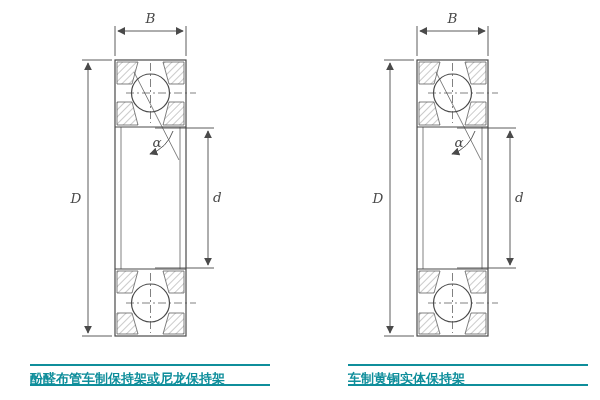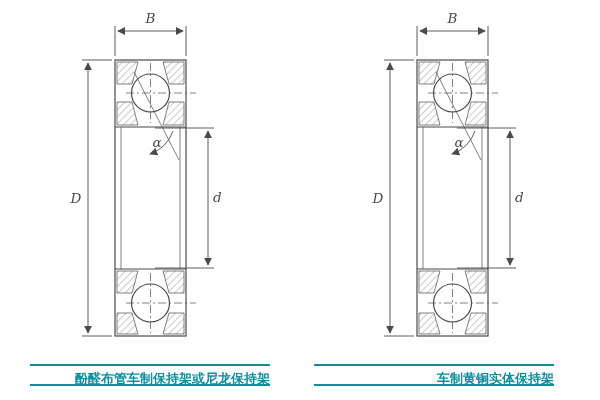--- a/index.html
+++ b/index.html
@@ -19,24 +19,24 @@
     fill:var(--line);
     font-family:"DejaVu Serif", serif;
     font-style:italic;
     font-size:13.5px;
   }
   .caption {
     position:absolute; top:364px; height:22px; box-sizing:border-box;
     border-top:2px solid var(--accent);
     border-bottom:2px solid var(--accent);
     color:var(--accent);
-    font-weight:bold; font-size:13px; line-height:26px; text-align:right;
+    font-weight:bold; font-size:13px; line-height:26px; text-align:left;
   }
   .caption-left  { left:30px;  width:240px; }
-  .caption-right { left:314px; width:240px; }
+  .caption-right { left:348px; width:240px; }
 </style>
 </head>
 <body>
 
 <div class="stage">
 
   <svg width="600" height="360" viewBox="0 0 600 360">
     <defs>
       <pattern id="hatch" width="5" height="5" patternUnits="userSpaceOnUse" patternTransform="rotate(45)">
         <line x1="0" y1="0" x2="0" y2="5" stroke="#7a7a7a" stroke-width="0.8"></line>

